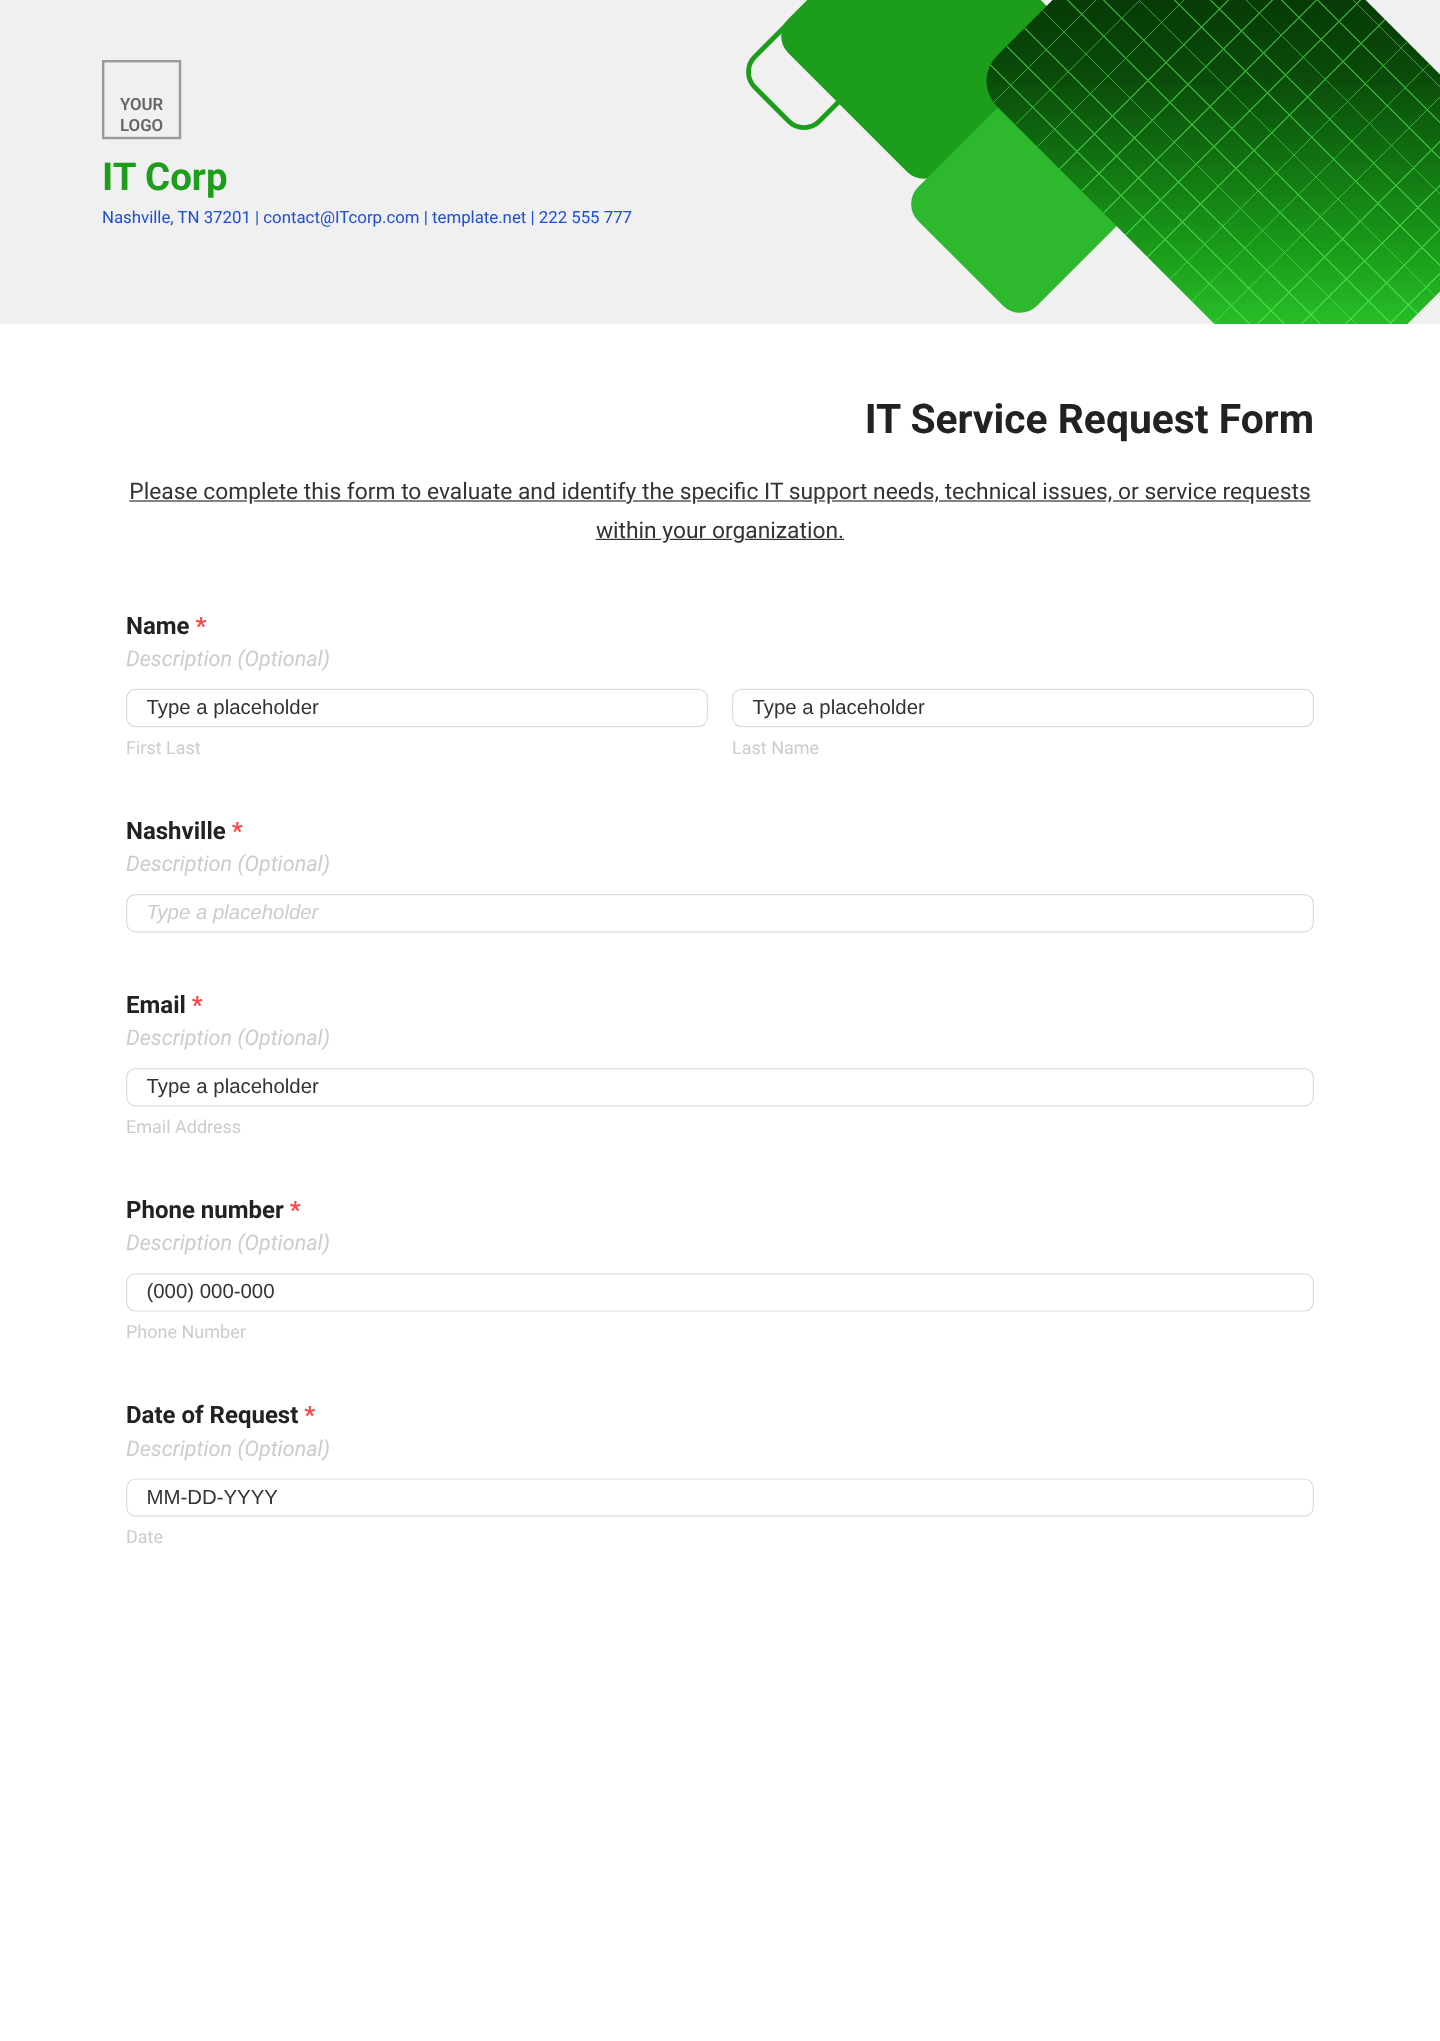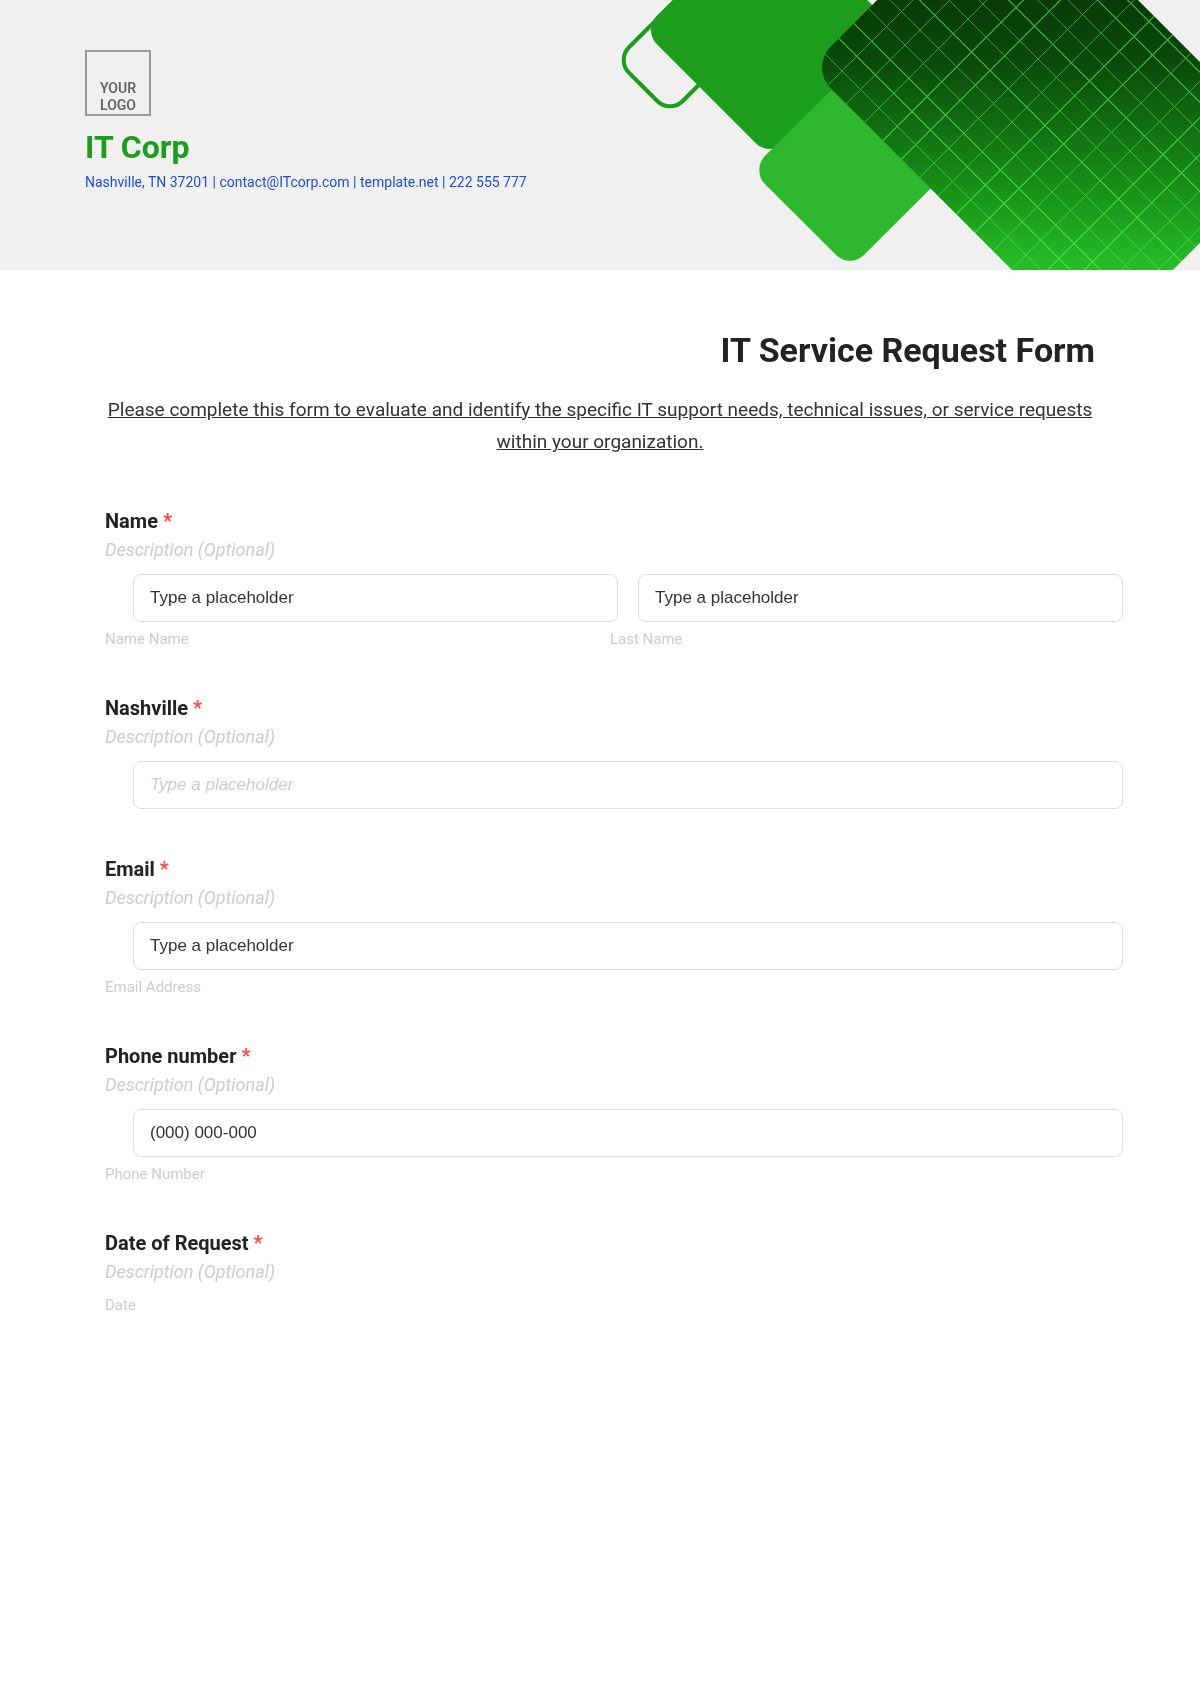--- a/index.html
+++ b/index.html
@@ -20,21 +20,21 @@
 .circuit { position: absolute; width: 100%; height: 100%; opacity: 0.5; background-image: repeating-linear-gradient(0deg, transparent, transparent 20px, #5aff5a 20px, #5aff5a 21px), repeating-linear-gradient(90deg, transparent, transparent 25px, #5aff5a 25px, #5aff5a 26px); }
 .form-container { padding: 60px 105px 40px; }
 .form-title { font-size: 34px; font-weight: 700; color: #222; text-align: right; margin-bottom: 24px; }
 .form-description { font-size: 19px; color: #333; text-align: center; line-height: 1.7; margin-bottom: 50px; text-decoration: underline; }
 .field-group { margin-bottom: 48px; }
 .field-label { font-size: 20px; font-weight: 700; color: #222; margin-bottom: 6px; }
 .required { color: #ff4444; }
 .field-desc { font-size: 18px; color: #ccc; font-style: italic; margin-bottom: 14px; }
 .field-row { display: flex; gap: 20px; }
 .field-col { flex: 1; }
-.input { width: 100%; height: 48px; border: 1px solid #ddd; border-radius: 8px; padding: 0 16px; font-size: 17px; color: #333; background: #fff; margin-left: 28px; }
+.input { width: 100%; height: 32px; border: 1px solid #ddd; border-radius: 8px; padding: 0 16px; font-size: 17px; color: #333; background: #fff; }
 .input::placeholder { color: #ccc; font-style: italic; }
 .input.filled { color: #333; }
 .sub-label { font-size: 15px; color: #ccc; margin-top: 8px; }
 </style>
 </head>
 <body>
 
 <div class="header-section">
   <div class="decor">
     <div class="decor-sq sq1"></div>
@@ -57,21 +57,21 @@
 <div class="form-container">
   <h1 class="form-title">IT Service Request Form</h1>
   <p class="form-description">Please complete this form to evaluate and identify the specific IT support needs, technical issues, or service requests within your organization.</p>
 
   <div class="field-group">
     <div class="field-label"><span>Name</span> <span class="required">*</span></div>
     <div class="field-desc">Description (Optional)</div>
     <div class="field-row">
       <div class="field-col">
         <input class="input filled" value="Type a placeholder" style="">
-        <div class="sub-label">Name Name</div>
+        <div class="sub-label">First Last</div>
       </div>
       <div class="field-col">
         <input class="input filled" value="Type a placeholder" style="">
         <div class="sub-label">Last Name</div>
       </div>
     </div>
   </div>
 
   <div class="field-group">
     <div class="field-label"><span>Nashville</span> <span class="required">*</span></div>
@@ -89,15 +89,16 @@
   <div class="field-group">
     <div class="field-label"><span>Phone number</span> <span class="required">*</span></div>
     <div class="field-desc">Description (Optional)</div>
     <input class="input filled" value="(000) 000-000" style="">
     <div class="sub-label">Phone Number</div>
   </div>
 
   <div class="field-group">
     <div class="field-label"><span>Date of Request</span> <span class="required">*</span></div>
     <div class="field-desc">Description (Optional)</div>
+    <input class="input filled" value="MM-DD-YYYY" style="">
     <div class="sub-label">Date</div>
   </div>
 </div>
 
 </body></html>

